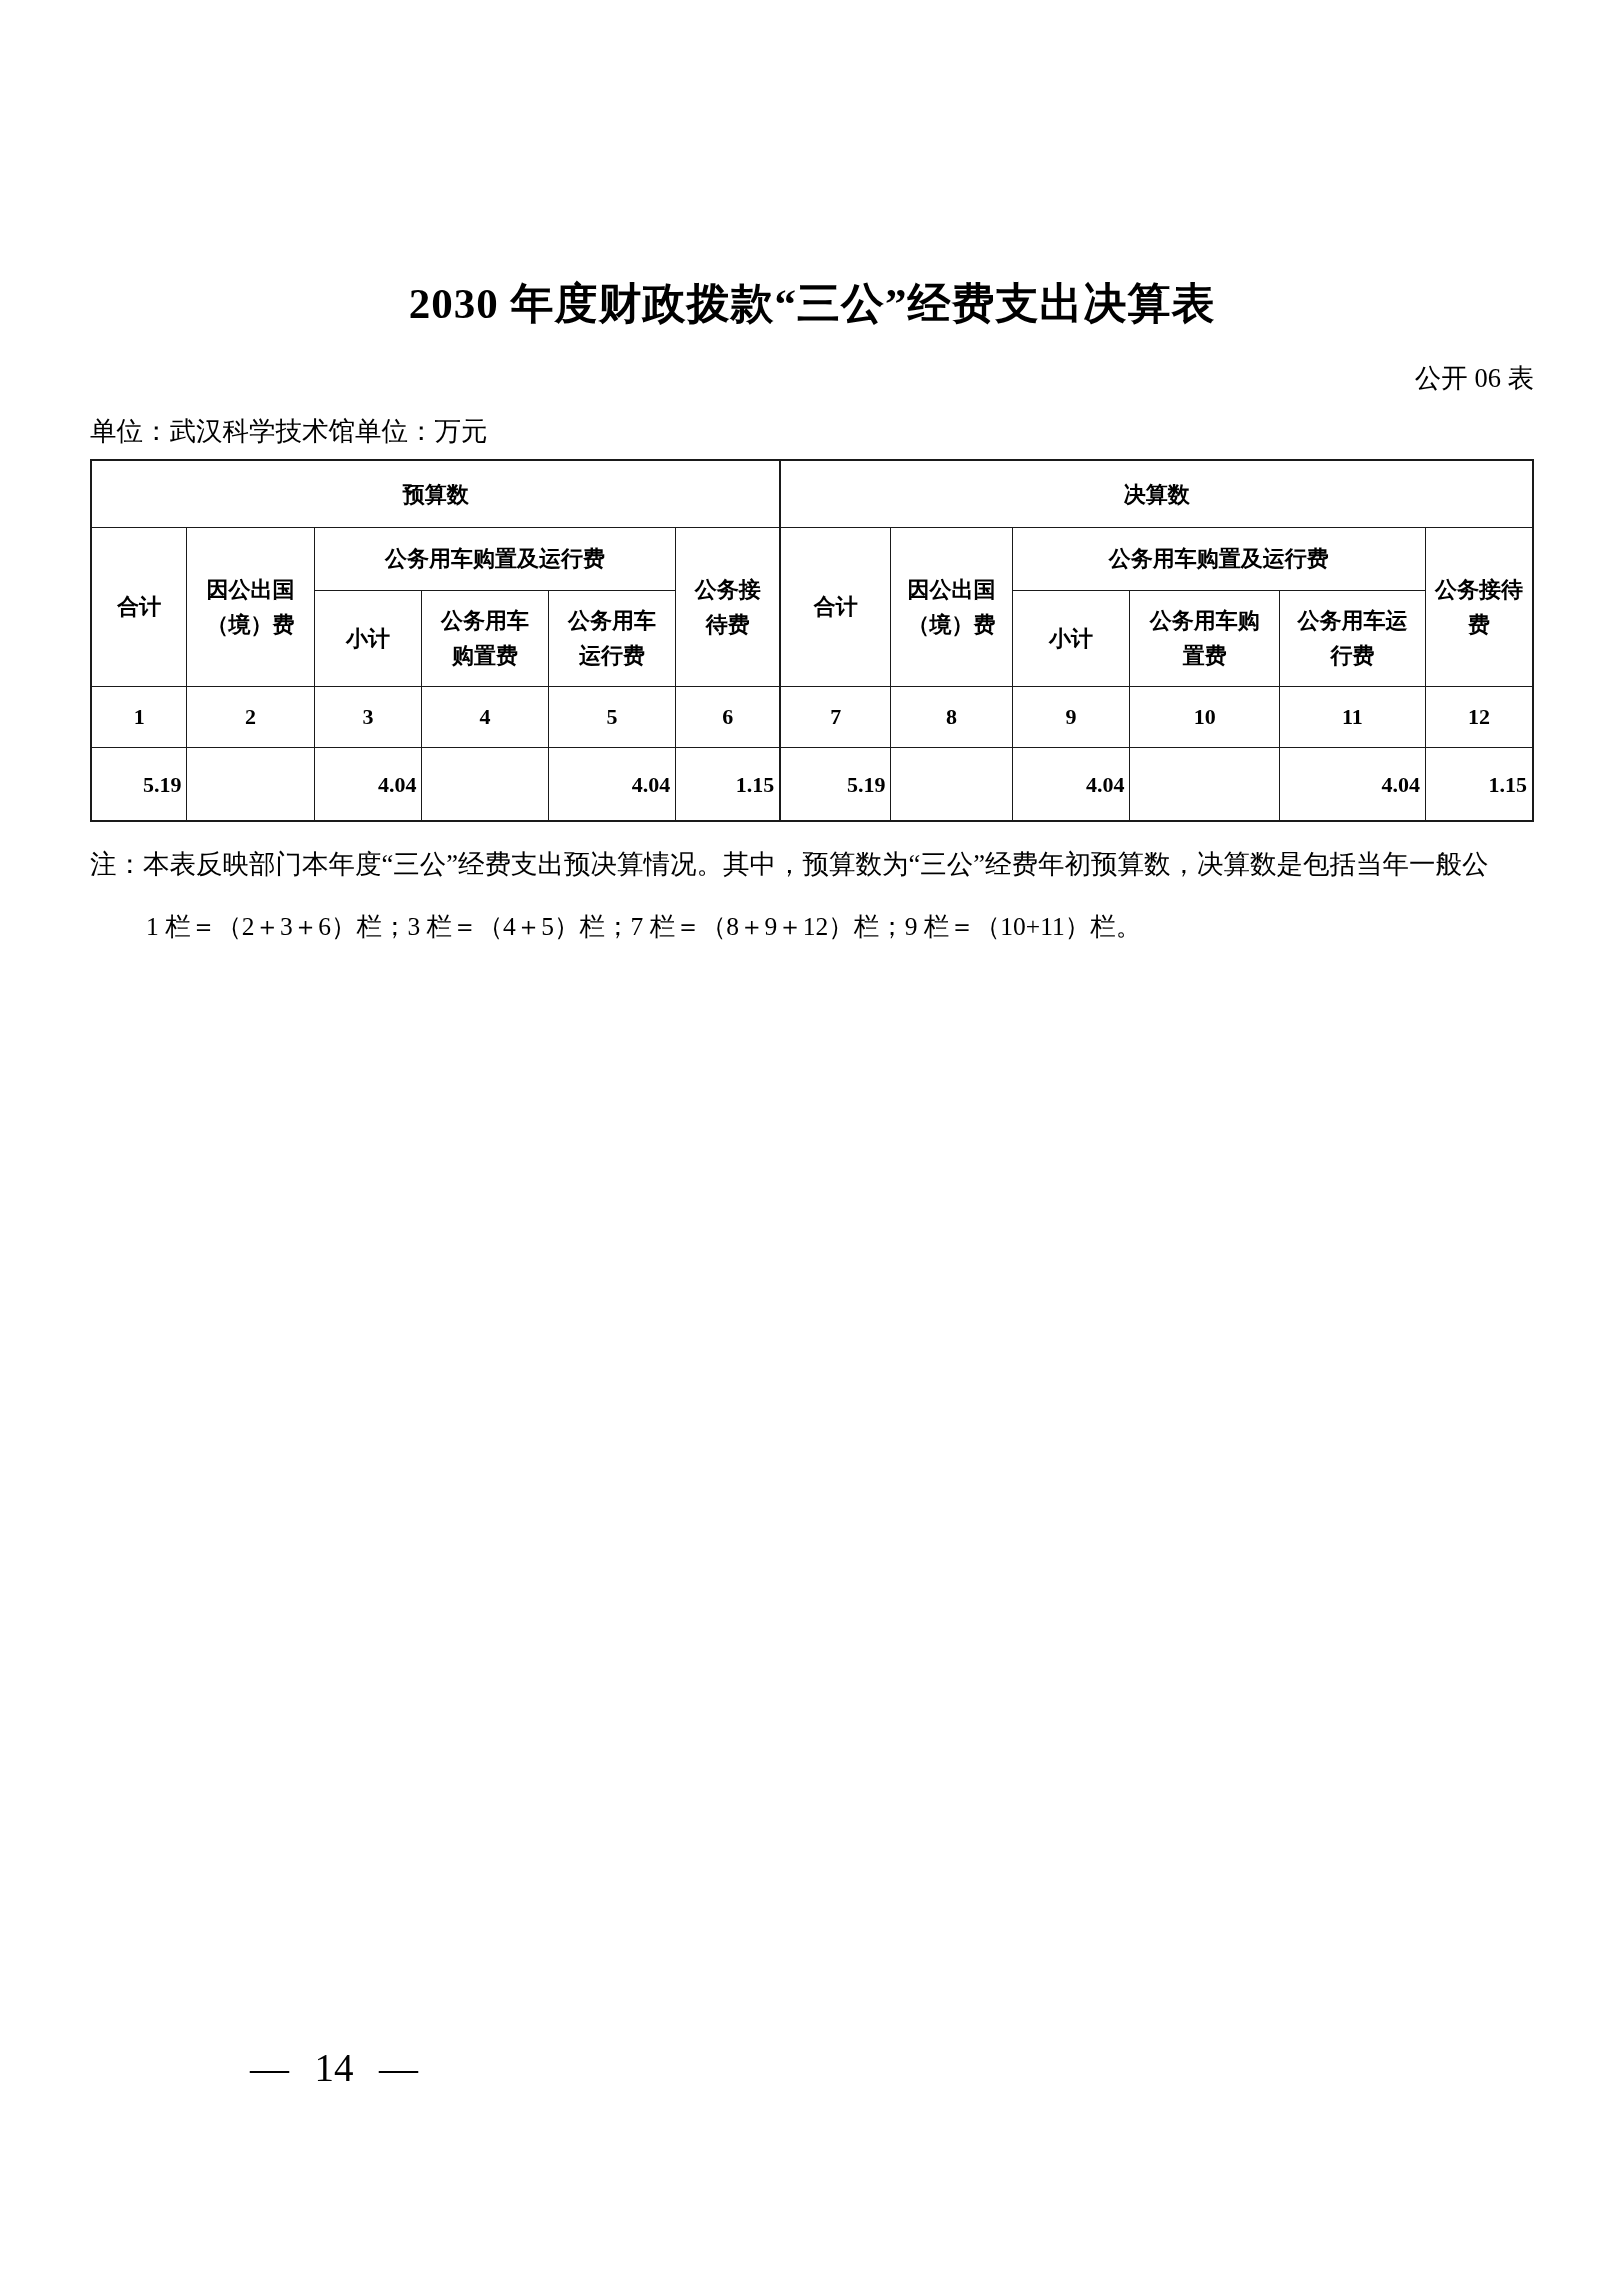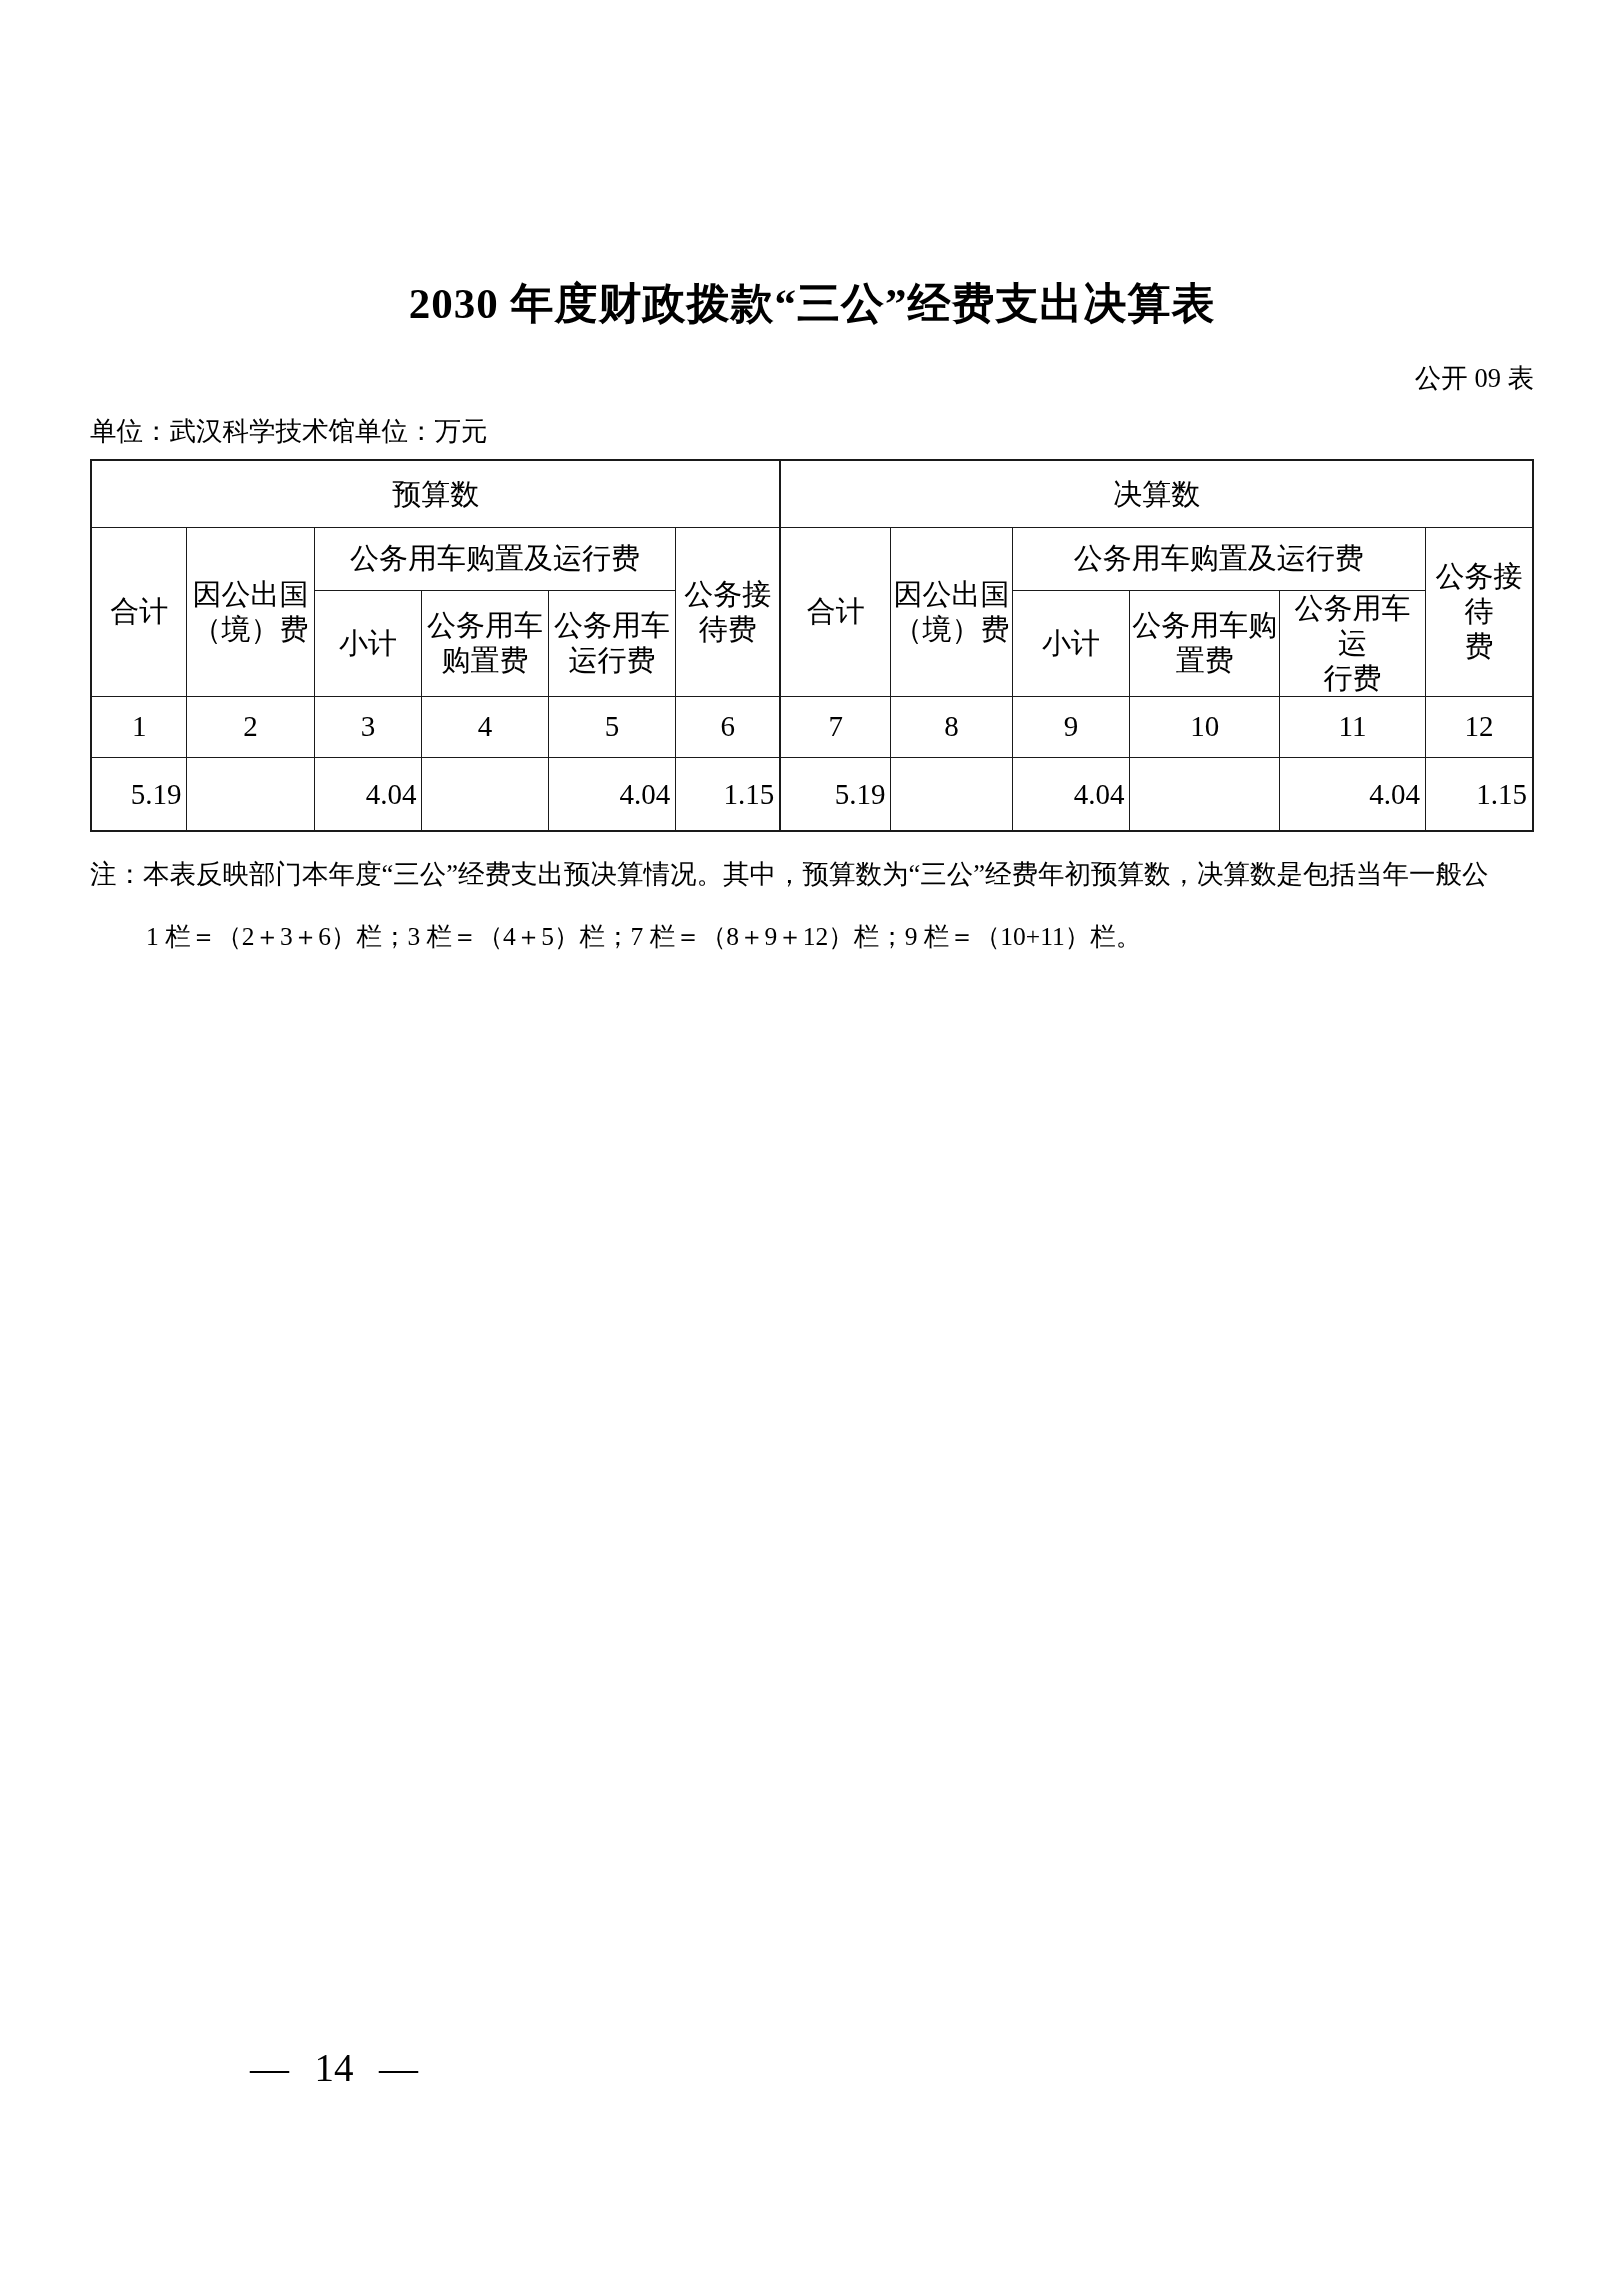--- a/index.html
+++ b/index.html
@@ -40,22 +40,22 @@
   }
   table.fiscal {
     margin-top: 12.7px;
     width: 100%;
     border-collapse: collapse;
     table-layout: fixed;
     border: 2px solid #1a1a1a;
   }
   table.fiscal th, table.fiscal td {
     border: 1px solid #1a1a1a;
-    font-weight: normal;
-    font-size: 29px;
+    font-weight: bold;
+    font-size: 22px;
     line-height: 35px;
     text-align: center;
     vertical-align: middle;
     padding: 0;
     white-space: pre-line;
     overflow: hidden;
   }
   table.fiscal .mid-divider {
     border-left-width: 2px;
   }
@@ -90,21 +90,21 @@
     white-space: nowrap;
   }
 </style>
 </head>
 <body>
 
 <div class="content">
 
   <div class="doc-title">2030 年度财政拨款“三公”经费支出决算表</div>
 
-  <div class="pub-code">公开 09 表</div>
+  <div class="pub-code">公开 06 表</div>
 
   <div class="unit-row">
     <span>单位：武汉科学技术馆</span>
     <span>单位：万元</span>
   </div>
 
   <table class="fiscal">
     <colgroup>
       <col style="width:6.65%">
       <col style="width:8.83%">

